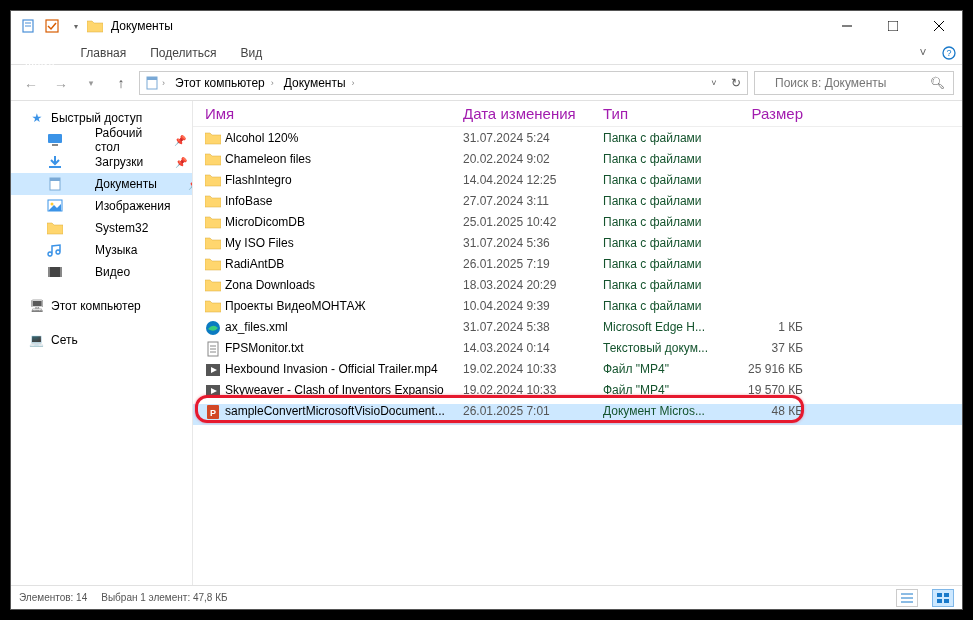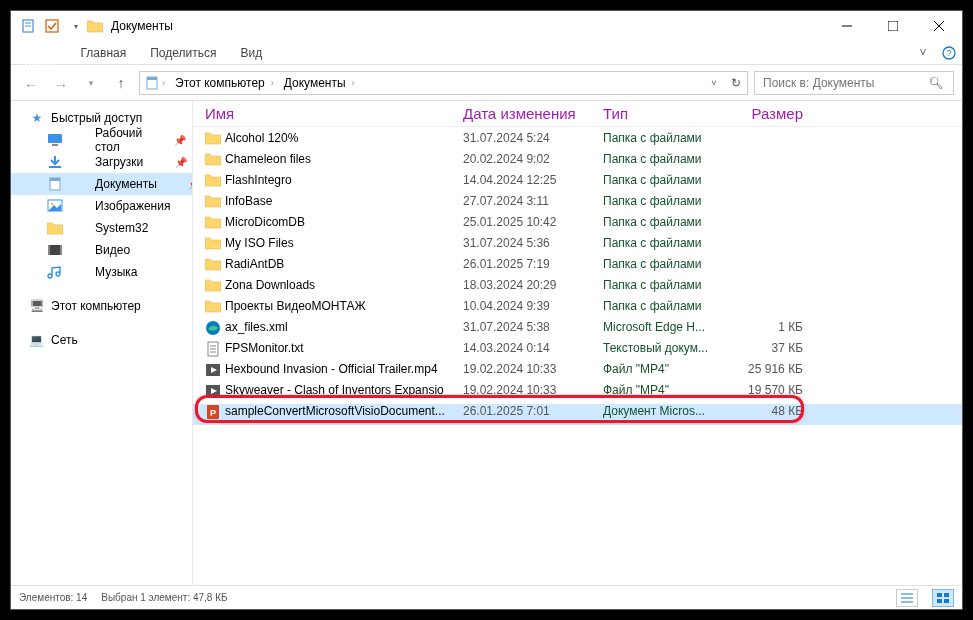--- a/index.html
+++ b/index.html
@@ -17,21 +17,21 @@
 .ribbon-tabs .chev { width: 26px; display: flex; align-items: center; justify-content: center; color: #666; }
 .ribbon-tabs .help { width: 26px; display: flex; align-items: center; justify-content: center; color: #1979ca; }
 .navbar { height: 36px; display: flex; align-items: center; gap: 6px; padding: 0 8px; border-bottom: 1px solid #e1e1e1; }
 .navbtn { width: 24px; height: 24px; display: flex; align-items: center; justify-content: center; color: #999; font-size: 14px; }
 .navbtn.enabled { color: #555; }
 .addressbar { flex: 1; height: 24px; border: 1px solid #ccc; display: flex; align-items: center; font-size: 12px; }
 .addressbar .seg { padding: 0 4px 0 8px; display: flex; align-items: center; gap: 4px; height: 100%; }
 .addressbar .sep { color: #888; font-size: 9px; padding: 0 2px; }
 .addressbar .abspacer { flex: 1; }
 .addressbar .abbtn { width: 22px; height: 22px; display: flex; align-items: center; justify-content: center; color: #555; }
-.searchbar { width: 200px; height: 24px; border: 1px solid #ccc; display: flex; align-items: center; padding: 0 8px; font-size: 12px; }
+.searchbar { width: 200px; height: 24px; border: 1px solid #ccc; display: flex; align-items: center; padding: 0 20px; font-size: 12px; }
 .searchbar input { border: none; outline: none; flex: 1; font-size: 12px; color: #777; }
 .searchbar .sicon { color: #555; width: 18px; text-align: center; }
 .body { flex: 1; display: flex; overflow: hidden; }
 .sidebar { width: 182px; border-right: 1px solid #e8e8e8; padding-top: 6px; font-size: 12px; overflow: hidden; }
 .side-group { margin-bottom: 12px; }
 .side-item { display: flex; align-items: center; height: 22px; padding-left: 18px; gap: 6px; }
 .side-item.sub { padding-left: 36px; gap: 32px; }
 .side-item.sel { background: #cde8ff; }
 .side-item .pin { margin-left: auto; margin-right: 8px; color: #888; font-size: 10px; }
 .sicon-sm { width: 16px; height: 16px; display: inline-flex; align-items: center; justify-content: center; font-size: 12px; }
@@ -205,34 +205,34 @@
               <span class="sicon-sm">
                 <svg width="16" height="14">
                   <path d="M0 2 L5 2 L7 4 L16 4 L16 13 L0 13 Z" fill="#ffd66e" stroke="#d8a93a" stroke-width=".5"></path>
                 </svg>
               </span>
               <span>System32</span>
             </div>
             <div class="side-item sub">
               <span class="sicon-sm">
                 <svg width="16" height="14">
+                  <path d="M5 11 A2 2 0 1 0 5 11.01 M5 11 L5 3 L13 2 L13 9 A2 2 0 1 0 13 9.01" fill="none" stroke="#3b93e7" stroke-width="1.5"></path>
+                </svg>
+              </span>
+              <span>Музыка</span>
+            </div>
+            <div class="side-item sub">
+              <span class="sicon-sm">
+                <svg width="16" height="14">
                   <rect x="1" y="2" width="14" height="10" fill="#444"></rect>
                   <rect x="1" y="2" width="2" height="10" fill="#888"></rect>
                   <rect x="13" y="2" width="2" height="10" fill="#888"></rect>
                 </svg>
               </span>
               <span>Видео</span>
-            </div>
-            <div class="side-item sub">
-              <span class="sicon-sm">
-                <svg width="16" height="14">
-                  <path d="M5 11 A2 2 0 1 0 5 11.01 M5 11 L5 3 L13 2 L13 9 A2 2 0 1 0 13 9.01" fill="none" stroke="#3b93e7" stroke-width="1.5"></path>
-                </svg>
-              </span>
-              <span>Музыка</span>
             </div>
           </div>
       </div>
       <div class="side-group">
         <div class="side-item">
           <span class="sicon-sm pc">🖥︎</span>
           <span>Этот компьютер</span>
         </div>
       </div>
       <div class="side-group">

